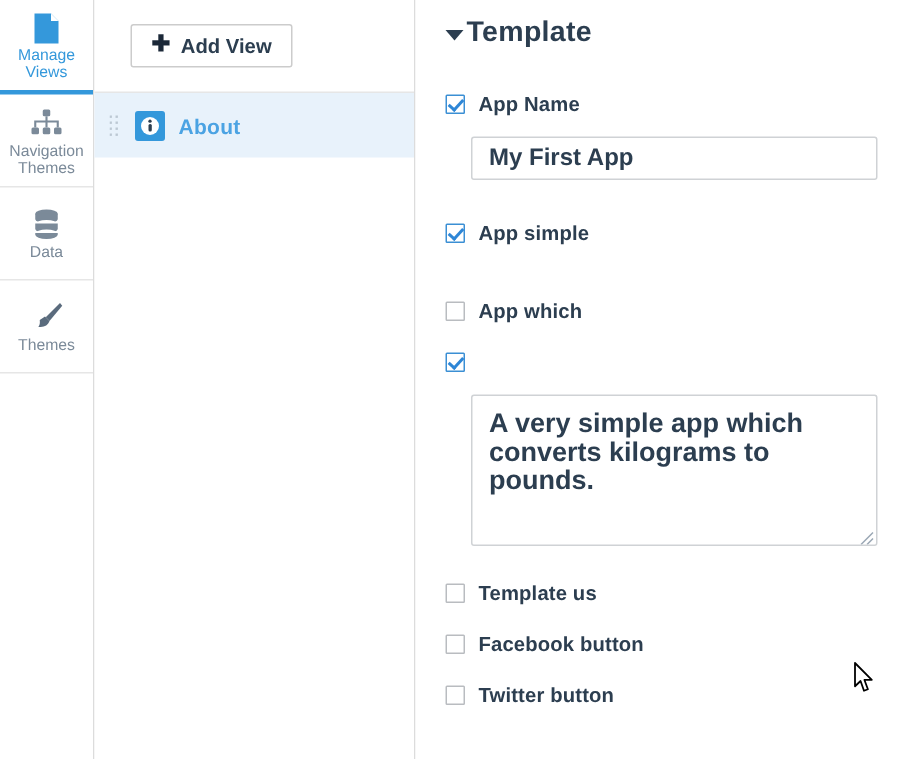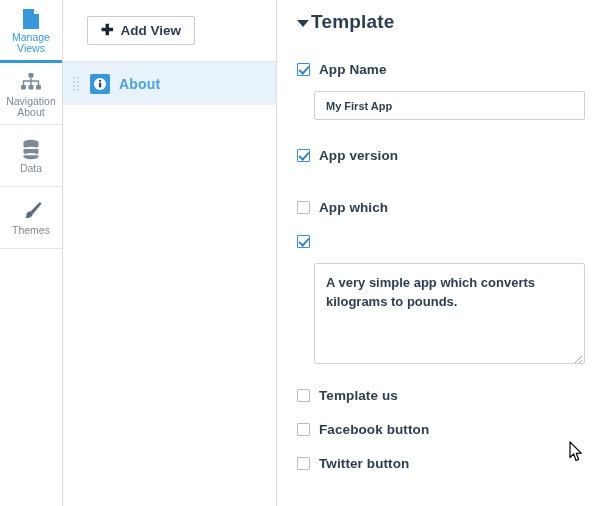--- a/index.html
+++ b/index.html
@@ -196,39 +196,39 @@
     display: block;
     width: 271px;
     height: 29px;
     margin-top: 11px;
     margin-left: 17px;
     padding: 6px 11px;
     border: 1px solid #cfd2d5;
     border-radius: 2px;
     background: #ffffff;
     font-family: "Liberation Sans", sans-serif;
-    font-size: 11px;
+    font-size: 16px;
     font-weight: bold;
     color: #2c3e50;
     outline: none;
   }
   .textarea-box {
     position: relative;
     width: 271px;
     height: 101px;
     margin-top: 11px;
     margin-left: 17px;
     border: 1px solid #cfd2d5;
     border-radius: 2px;
     background: #ffffff;
     padding: 9px 11px;
     overflow: hidden;
   }
   .textarea-text {
-    font-size: 13px;
+    font-size: 18px;
     font-weight: bold;
     line-height: 19px;
     color: #2c3e50;
     white-space: pre-wrap;
   }
   .resize-grip {
     position: absolute;
     right: 1px; bottom: 1px;
     width: 11px; height: 11px;
   }
@@ -268,21 +268,21 @@
       <span class="rail-icon">
         <svg width="22" height="20" viewBox="0 0 22 20">
           <rect x="8.5" y="1" width="5" height="4.5" rx="1" fill="#7b8a99"></rect>
           <rect x="1" y="13" width="5" height="4.5" rx="1" fill="#7b8a99"></rect>
           <rect x="8.5" y="13" width="5" height="4.5" rx="1" fill="#7b8a99"></rect>
           <rect x="16" y="13" width="5" height="4.5" rx="1" fill="#7b8a99"></rect>
           <path d="M11 5.5 v3.5 M3.5 13 v-4 h15 v4 M11 9 v4" stroke="#7b8a99" stroke-width="1.4" fill="none"></path>
         </svg>
       </span>
       <span class="rail-label">Navigation
-About</span>
+Themes</span>
     </div>
 
     <div class="rail-item">
       <span class="rail-icon">
         <svg width="20" height="21" viewBox="0 0 20 21">
           <ellipse cx="10" cy="3.5" rx="7.5" ry="2.8" fill="#7b8a99"></ellipse>
           <path d="M2.5 3.5 v3.6 a7.5 2.8 0 0 0 15 0 V3.5" fill="#7b8a99"></path>
           <ellipse cx="10" cy="10.5" rx="7.5" ry="2.8" fill="#ffffff"></ellipse>
           <path d="M2.5 10 v3.6 a7.5 2.8 0 0 0 15 0 V10" fill="#7b8a99"></path>
           <ellipse cx="10" cy="16.8" rx="7.5" ry="2.8" fill="#ffffff"></ellipse>
@@ -355,21 +355,21 @@
         <span class="cblabel">App Name</span>
       </div>
       <input class="text-input" type="text" value="My First App" style="">
     </div>
 
     <div class="spacer-24"></div>
 
     <div class="field">
       <div class="cbrow">
         <span class="cbox checked"></span>
-        <span class="cblabel">App version</span>
+        <span class="cblabel">App simple</span>
       </div>
     </div>
 
     <div class="spacer-30"></div>
 
     <div class="field">
       <div class="cbrow">
         <span class="cbox"></span>
         <span class="cblabel">App which</span>
       </div>

